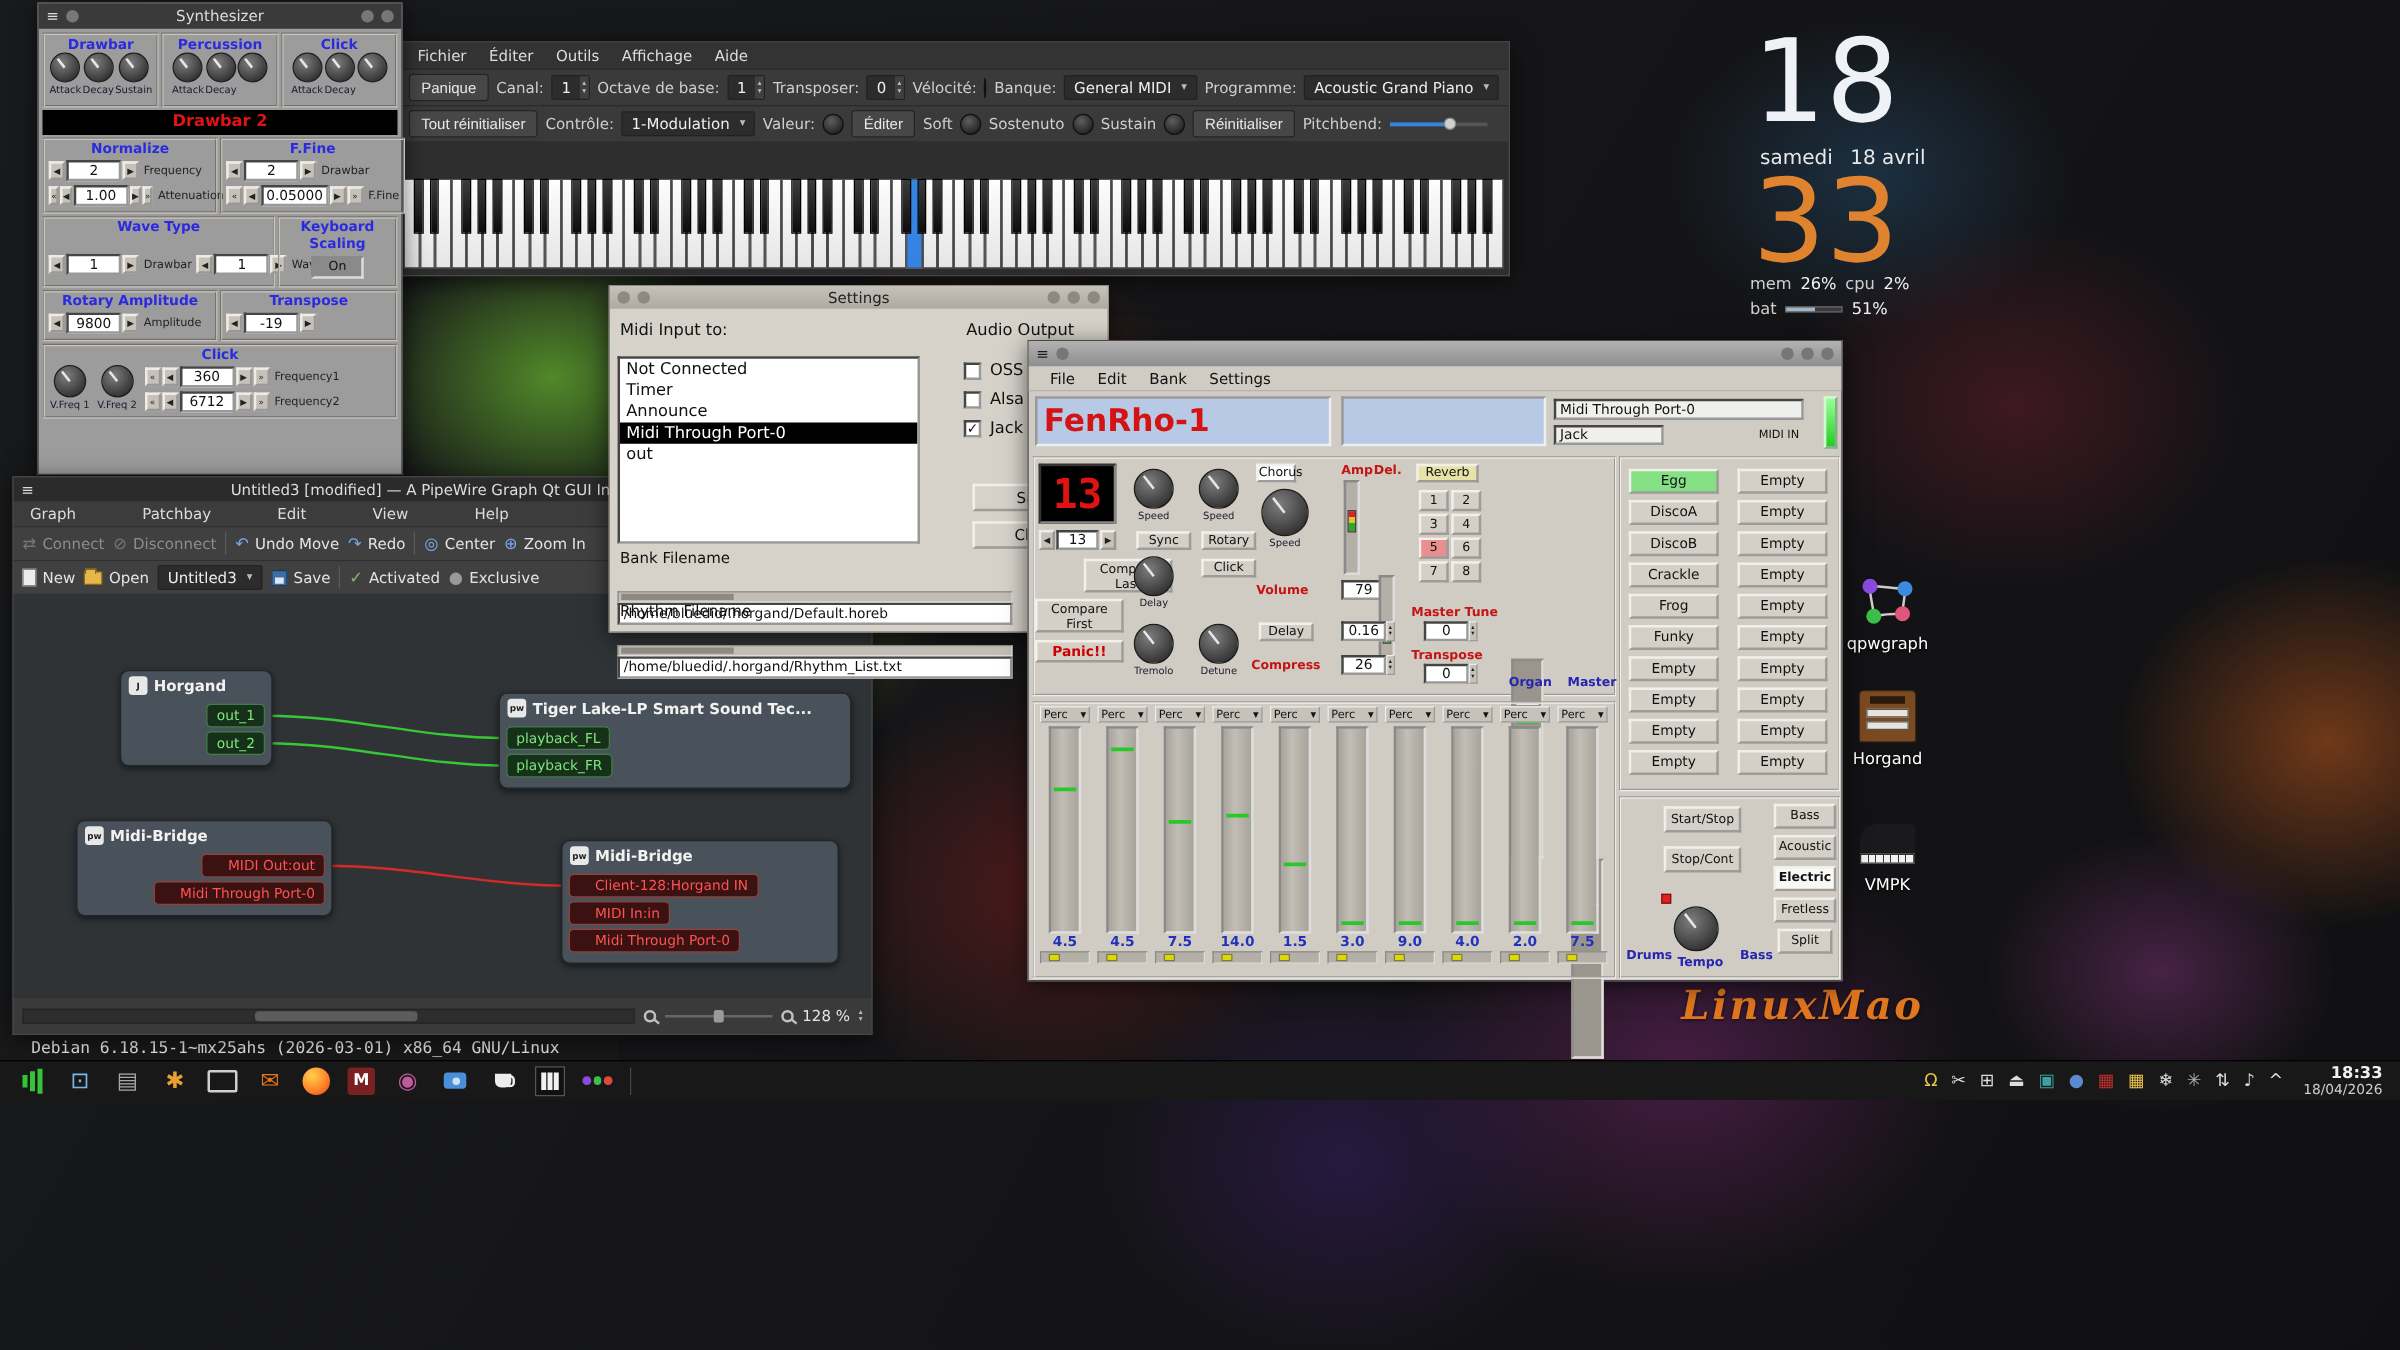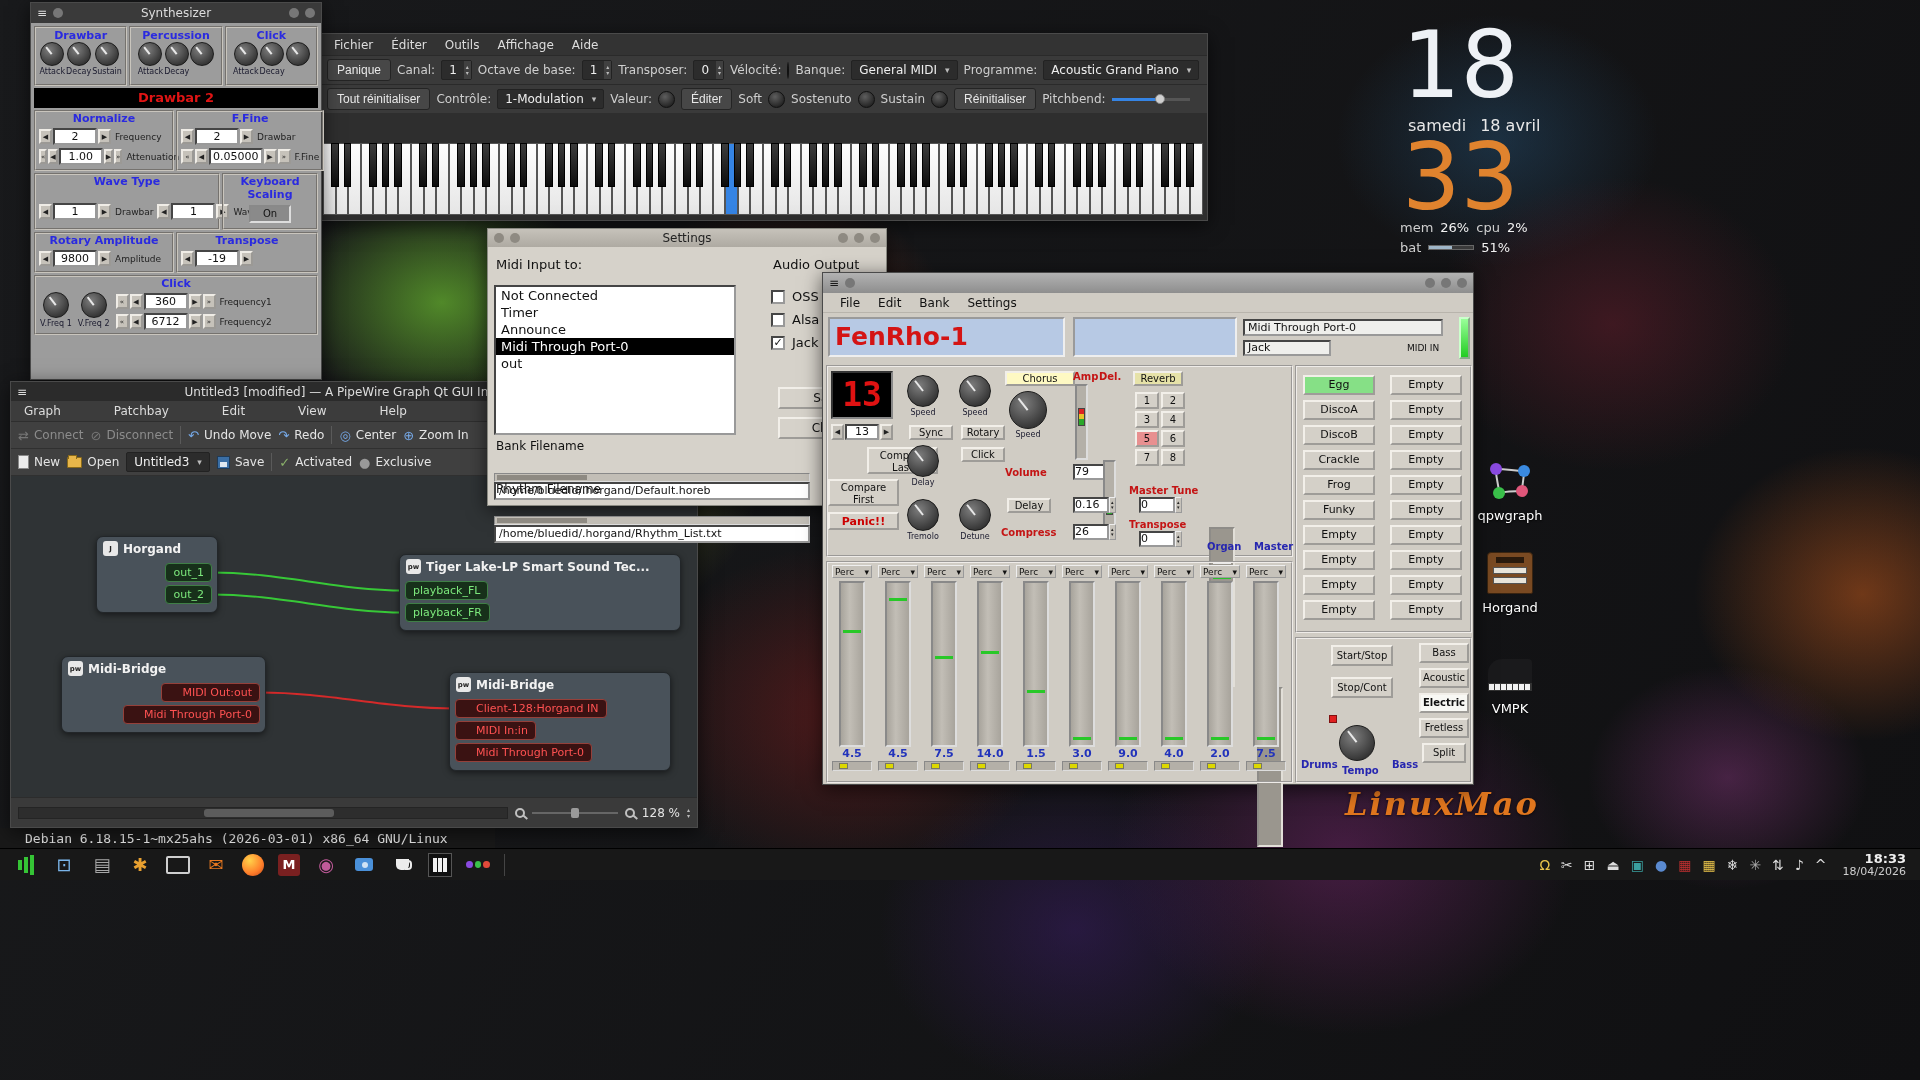--- a/index.html
+++ b/index.html
@@ -202,31 +202,31 @@
 #h-panic{left:5px;top:199px;height:18px;color:#c00!important;font-weight:bold;font-size:11px;line-height:13px;}
 .hbtn{background:#d4d0c8;border:2px outset #f2efe9;text-align:center;color:#111;}
 .k32{width:32px;height:32px;}
 .k38{width:38px;height:38px;}
 .k36{width:36px;height:36px;}
 #h-k11{left:84px;top:62px;}#h-k21{left:136px;top:62px;}
 #h-sync{left:86px;top:112px;width:44px;height:15px;font-size:10px;line-height:11px;}
 #h-rotary{left:138px;top:112px;width:44px;height:15px;font-size:10px;line-height:11px;}
 #h-click{left:138px;top:134px;width:44px;height:15px;font-size:10px;line-height:11px;}
 #h-k12{left:84px;top:132px;}#h-k13{left:84px;top:186px;}#h-k22{left:136px;top:186px;}
-#h-chorus{left:182px;top:58px;width:70px;height:15px;font-size:10px;line-height:11px;background:#fef9c3;}
+#h-chorus{left:182px;top:58px;width:32px;height:15px;font-size:10px;line-height:11px;background:#ffffff;}
 #h-k31{left:186px;top:78px;}
 .redlbl{color:#c41414;font-size:10px;font-weight:bold;white-space:nowrap;}
 .bluelbl{color:#2626b0;font-size:10px;font-weight:bold;white-space:nowrap;}
 #h-vol-l{left:182px;top:154px;}
 #h-amp-l{left:250px;top:58px;}#h-del-l{left:276px;top:58px;}
 .meter{width:13px;height:76px;background:#b4b0a8;border:2px inset #ddd;position:relative;}
 #h-m1{left:252px;top:71px;}#h-m2{left:280px;top:71px;}
 .mthumb{position:absolute;left:1px;right:1px;height:18px;background:linear-gradient(#d22 0 30%,#e8c22a 30% 60%,#2aa82a 60% 100%);border:1px solid #444;}
 .hvalwrap{display:flex;align-items:stretch;}
-.hval{background:#fff;border:2px inset #999;font-size:11px;text-align:left;min-width:36px;height:16px;line-height:12px;}
+.hval{background:#fff;border:2px inset #999;font-size:11px;text-align:center;min-width:36px;height:16px;line-height:12px;}
 .hud{display:flex;flex-direction:column;justify-content:center;background:#c6c2ba;border:1px outset #eee;padding:0 1px;}
 .hud i{font-style:normal;font-size:5px;line-height:5px;color:#222;}
 #h-vol-v{left:250px;top:151px;}
 #h-delaybtn{left:184px;top:185px;width:44px;height:15px;font-size:10px;line-height:11px;}
 #h-delay-v{left:250px;top:184px;}
 #h-comp-l{left:178px;top:214px;}
 #h-comp-v{left:250px;top:211px;}
 #h-reverb{left:310px;top:58px;width:50px;height:15px;font-size:10px;line-height:11px;background:#e6e2a8;}
 #h-revgrid{left:312px;top:79px;width:54px;display:flex;flex-wrap:wrap;gap:2px;}
 .rcell{width:24px;height:17px;font-size:10px;line-height:14px;}

